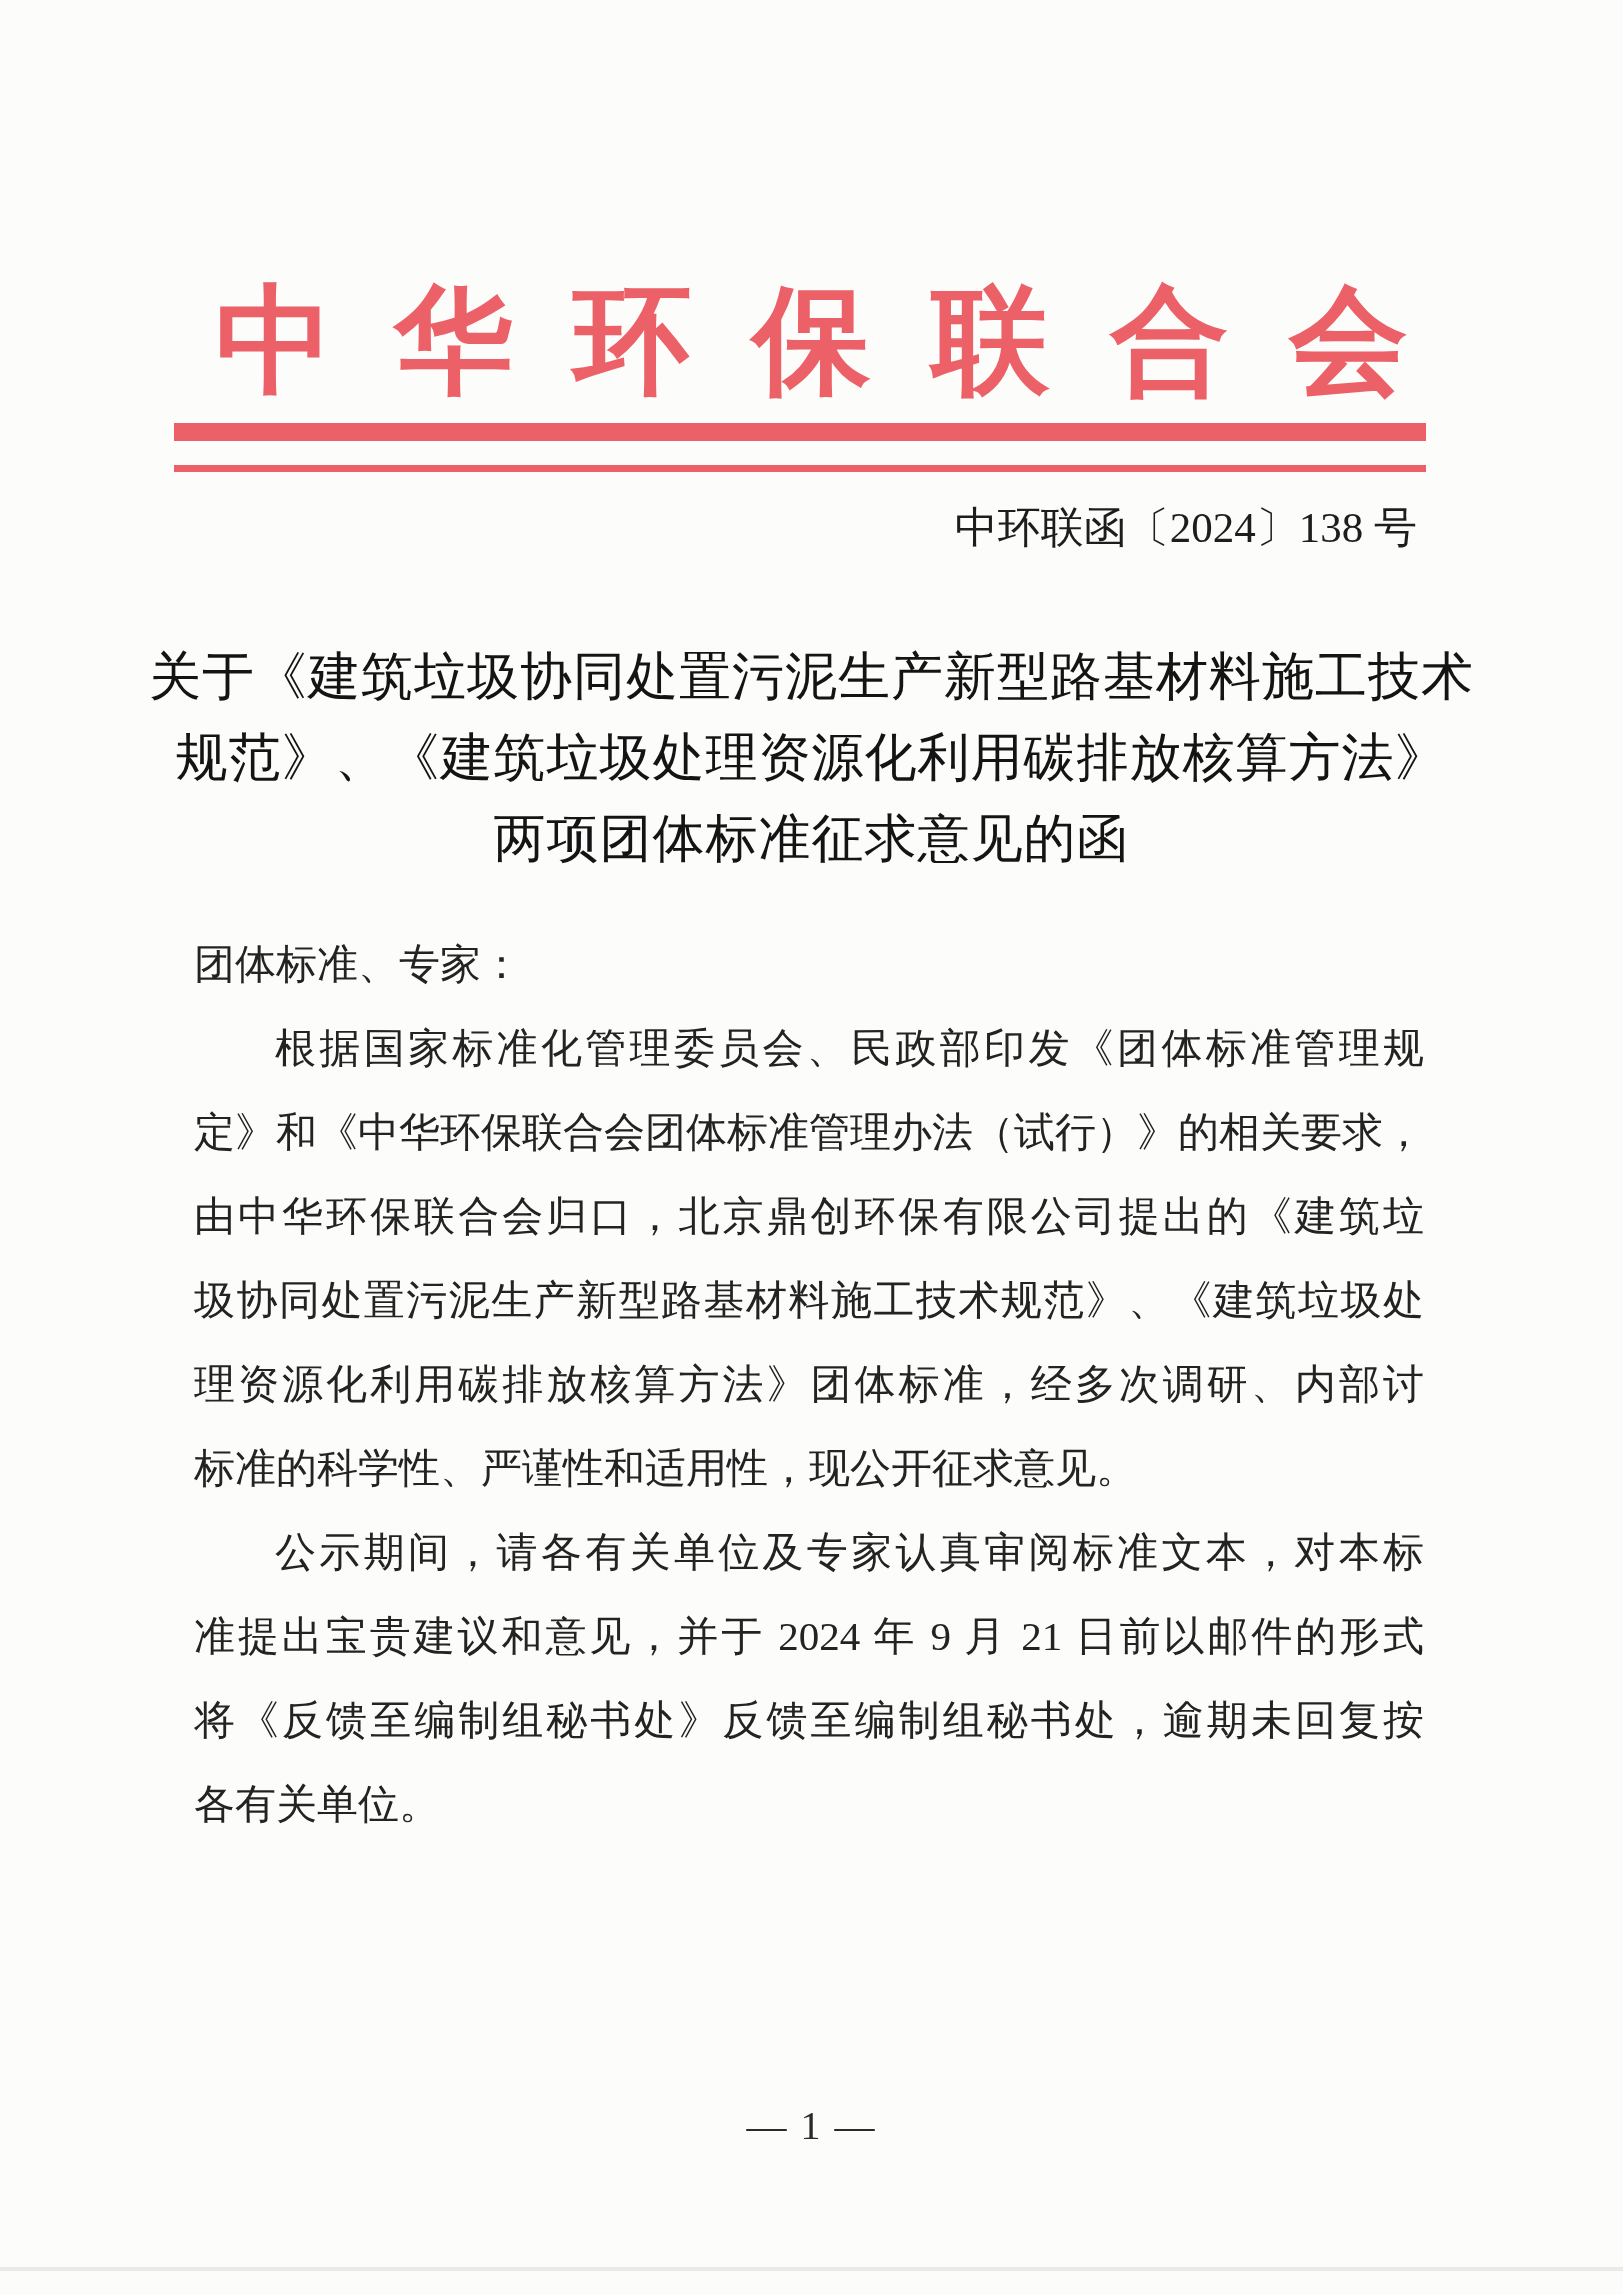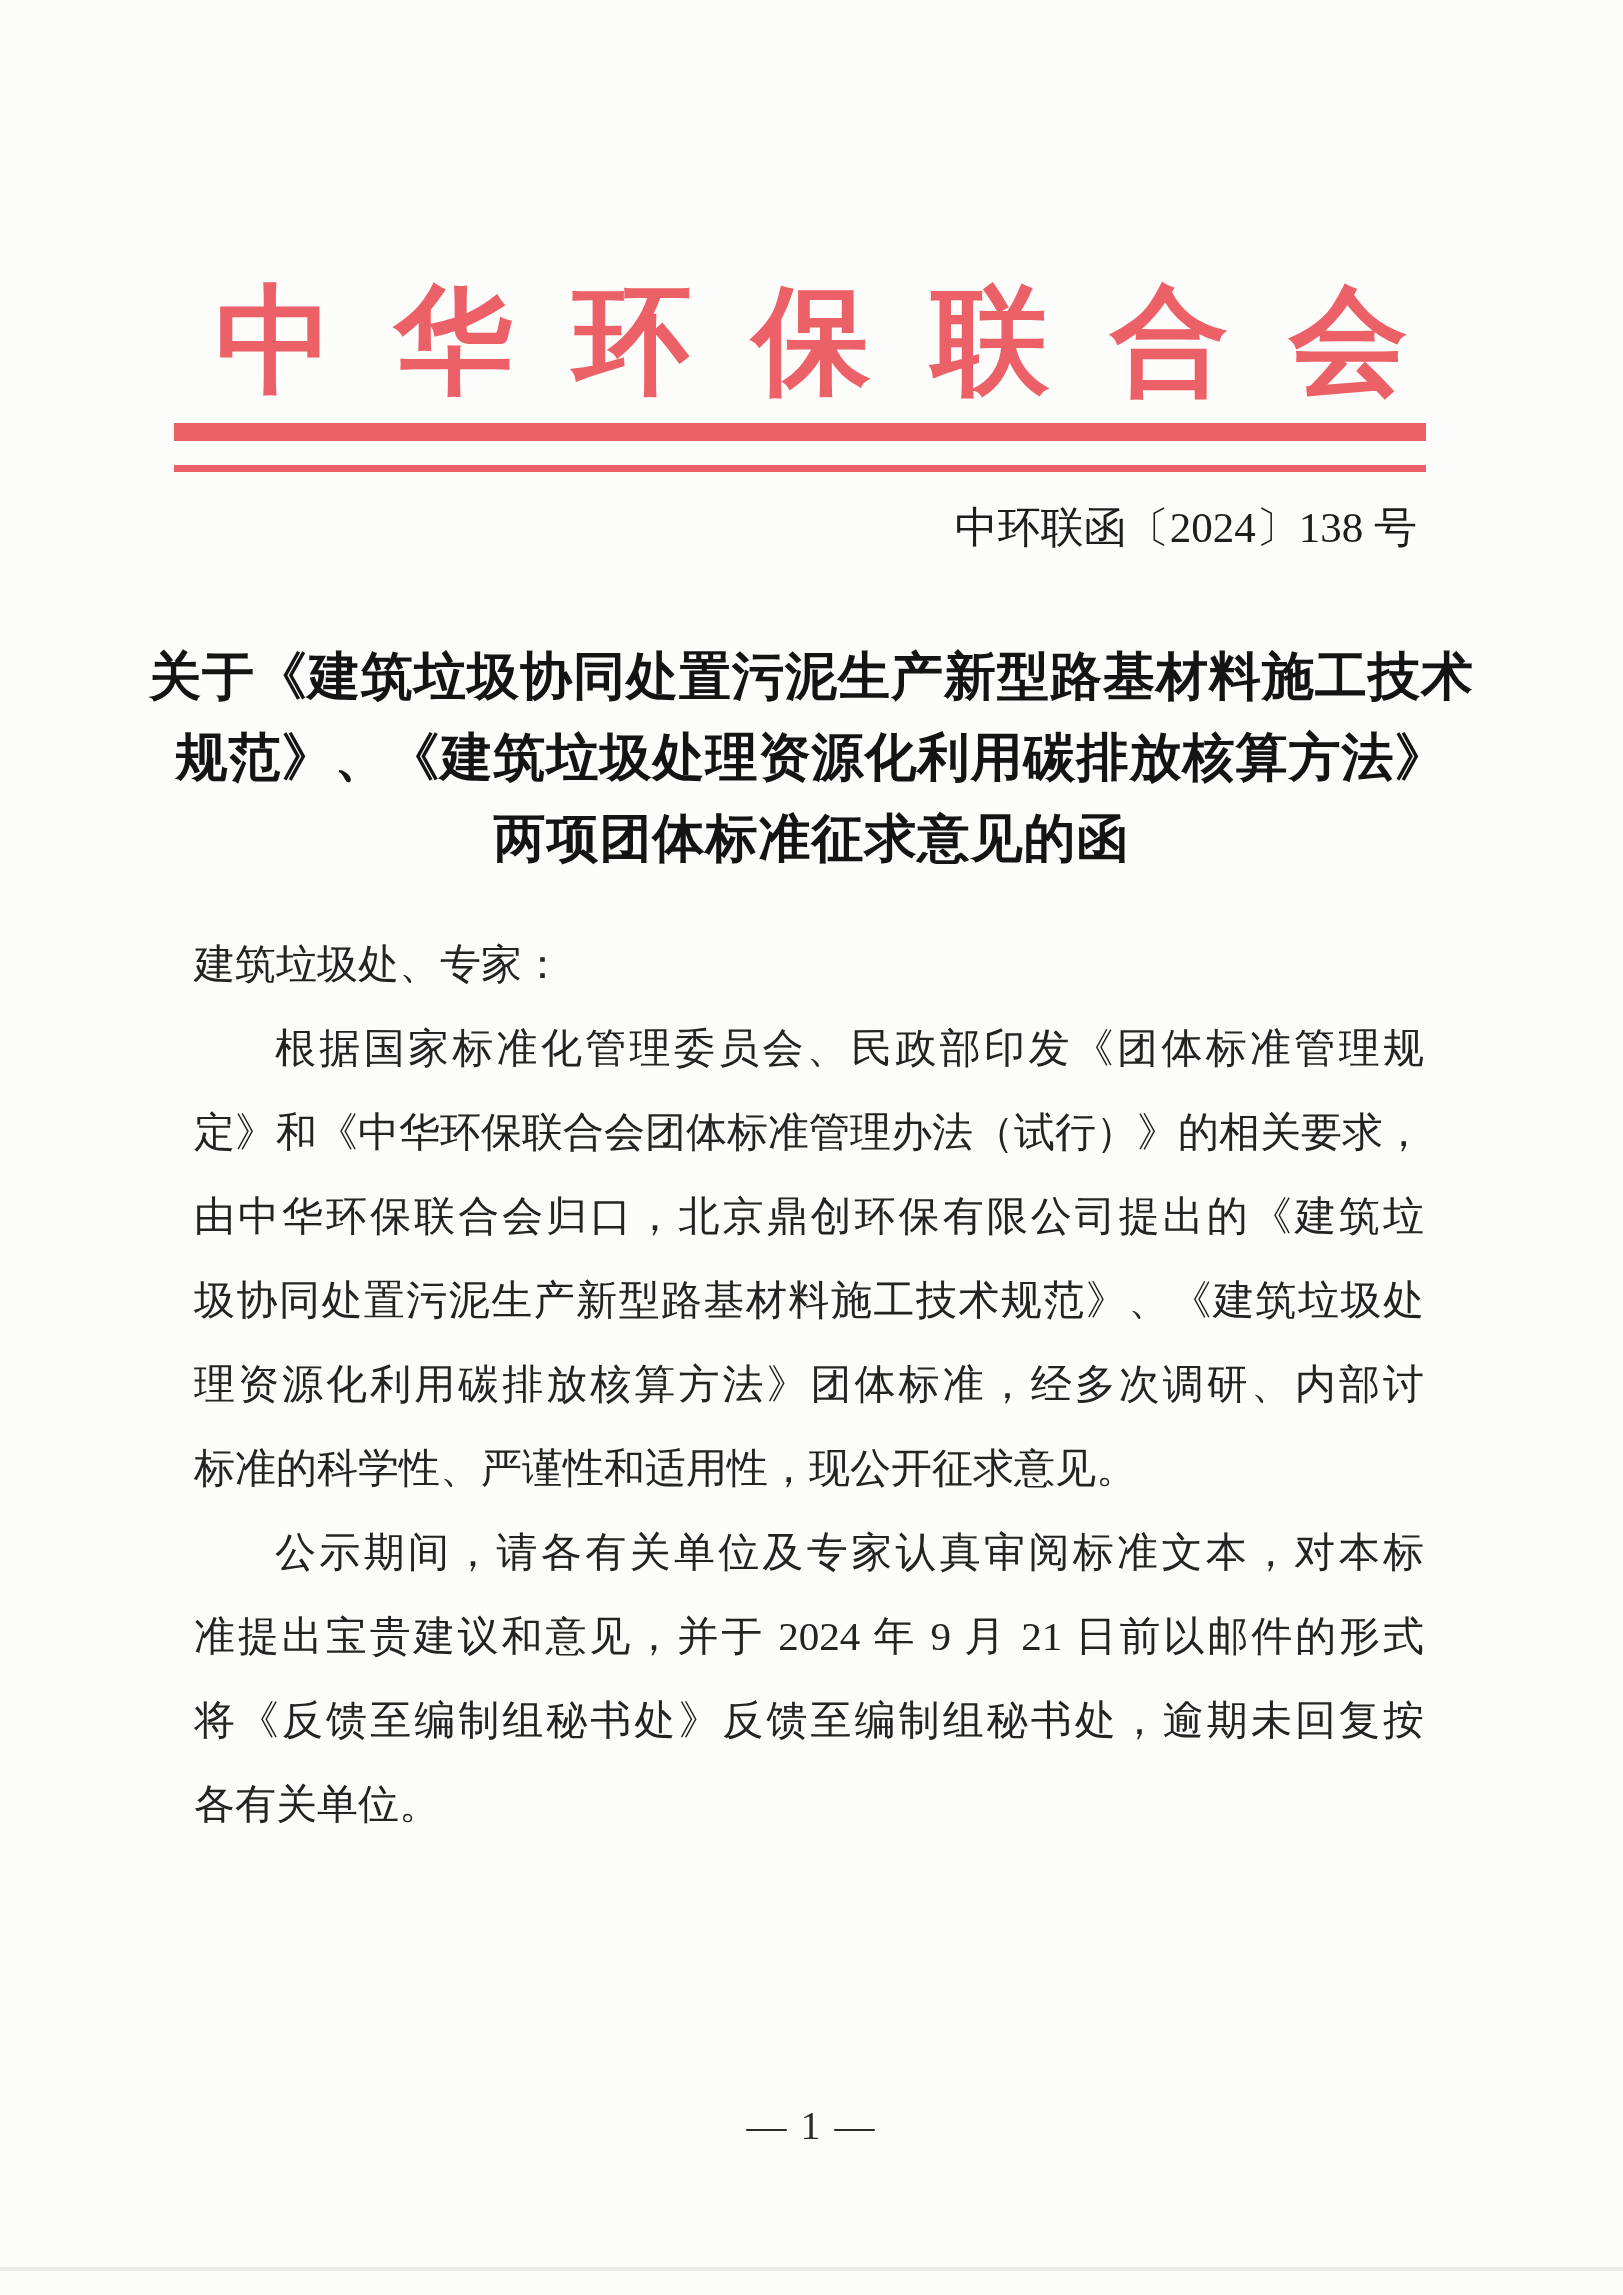--- a/index.html
+++ b/index.html
@@ -40,21 +40,21 @@
     font-size:43px;
     line-height:59px;
     color:#1d1d1d;
     white-space:nowrap;
   }
   
   .title{
     position:absolute;
     top:636px; left:93px; right:93px;
     text-align:center;
-    font-weight:700;
+    font-weight:400;
     color:#141414;
   }
   .title-line{
     font-size:52px;
     line-height:81px;
     letter-spacing:1px;
     white-space:nowrap;
   }
   
   .body{
@@ -107,21 +107,21 @@
 
   <div class="doc-number">中环联函〔2024〕138 号</div>
 
   <div class="title">
     <div class="title-line">关于《建筑垃圾协同处置污泥生产新型路基材料施工技术</div>
     <div class="title-line">规范》、《建筑垃圾处理资源化利用碳排放核算方法》</div>
     <div class="title-line">两项团体标准征求意见的函</div>
   </div>
 
   <div class="body">
-    <div class="bl left">建筑垃圾处、专家：</div>
+    <div class="bl left">团体标准、专家：</div>
     <div class="bl just indent">根据国家标准化管理委员会、民政部印发《团体标准管理规</div>
     <div class="bl just">定》和《中华环保联合会团体标准管理办法（试行）》的相关要求，</div>
     <div class="bl just">由中华环保联合会归口，北京鼎创环保有限公司提出的《建筑垃</div>
     <div class="bl just">圾协同处置污泥生产新型路基材料施工技术规范》、《建筑垃圾处</div>
     <div class="bl just">理资源化利用碳排放核算方法》团体标准，经多次调研、内部讨</div>
     <div class="bl left">标准的科学性、严谨性和适用性，现公开征求意见。</div>
     <div class="bl just indent">公示期间，请各有关单位及专家认真审阅标准文本，对本标</div>
     <div class="bl just">准提出宝贵建议和意见，并于 2024 年 9 月 21 日前以邮件的形式</div>
     <div class="bl just">将《反馈至编制组秘书处》反馈至编制组秘书处，逾期未回复按</div>
     <div class="bl left">各有关单位。</div>

